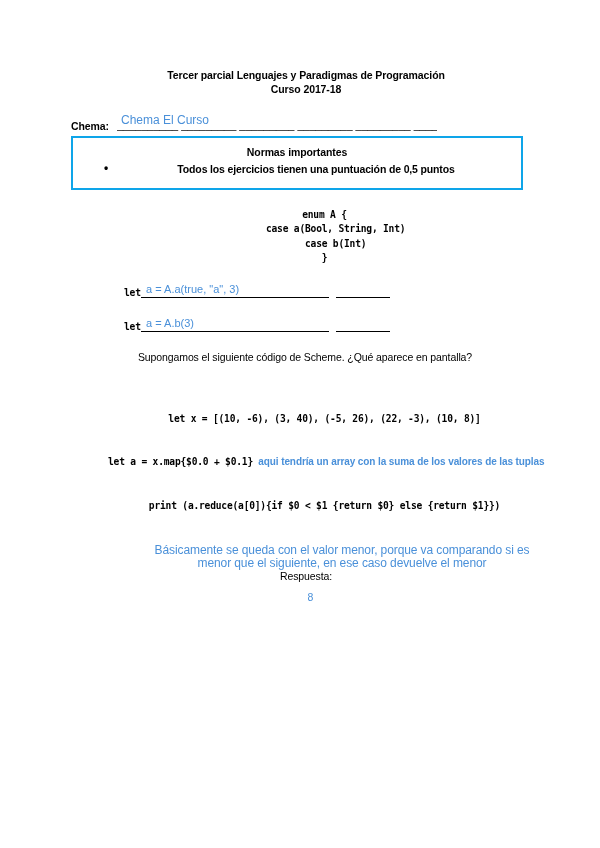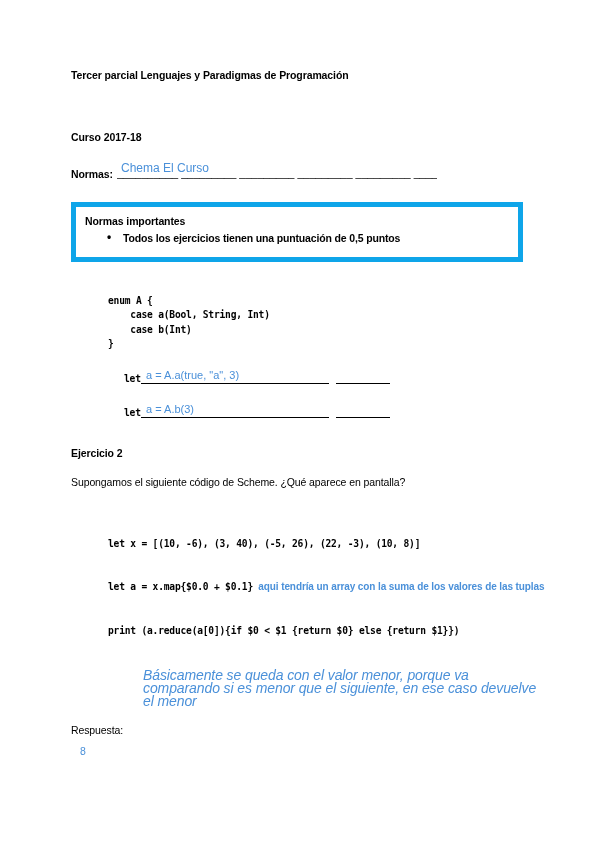--- a/index.html
+++ b/index.html
@@ -15,20 +15,21 @@
     color: #000000;
     overflow: hidden;
   }
 
   .page {
     position: absolute;
     left: 0; top: 0;
     width: 600px;
     height: 664px;
     background: #fff;
+    text-align: center;
   }
 
   .content {
     position: absolute;
     left: 71px;
     top: 68px;
     width: 470px;
   }
 
   
@@ -36,21 +37,20 @@
     font-size: 10.5px;
     font-weight: bold;
     line-height: 14px;
     letter-spacing: -0.1px;
   }
   .doc-course {
     font-size: 10.5px;
     font-weight: bold;
     line-height: 14px;
     letter-spacing: -0.1px;
-    margin-top: 48px;
   }
 
   .name-row {
     position: relative;
     margin-top: 14px;
     height: 22px;
   }
   .name-label {
     position: absolute;
     left: 0;
@@ -76,22 +76,22 @@
     position: absolute;
     left: 50px;
     bottom: 5px;
     font-size: 12px;
     color: #4a90d9;
     white-space: nowrap;
   }
 
   
   .rules-box {
-    margin-top: 22px;
-    border: 5px solid #0ea5e9;
+    margin-top: 4px;
+    border: 2px solid #0ea5e9;
     padding: 7px 9px 9px 9px;
     width: 452px;
     box-sizing: border-box;
   }
   .rules-title {
     font-size: 10.5px;
     font-weight: bold;
     line-height: 15px;
     letter-spacing: -0.1px;
   }
@@ -135,21 +135,21 @@
   .code {
     font-family: "DejaVu Sans Mono", monospace;
     font-size: 9.6px;
     font-weight: bold;
     line-height: 14.5px;
     white-space: pre;
     margin-left: 37px;
     letter-spacing: -0.2px;
   }
 
-  .code-block-1 { margin-top: 32px; }
+  .code-block-1 { margin-top: 18px; }
 
   
   .ans-row {
     position: relative;
     margin-left: 37px;
     height: 24px;
     margin-top: 10px;
   }
   .ans-row .lethead {
     position: absolute;
@@ -183,52 +183,50 @@
     color: #4a90d9;
     font-family: "Liberation Sans", sans-serif;
     font-weight: bold;
     font-size: 10px;
     letter-spacing: -0.1px;
   }
 
   .note-block {
     color: #4a90d9;
     font-family: "Liberation Sans", sans-serif;
-    font-size: 14px;
+    font-size: 12px;
     line-height: 13px;
     margin-left: 72px;
     margin-top: 2px;
     max-width: 410px;
     letter-spacing: -0.1px;
-    font-style: italic;
   }
 
   .respuesta-label {
     font-size: 10.5px;
-    margin-top: 16px;
     letter-spacing: -0.1px;
   }
   .respuesta-value {
     font-size: 10.5px;
     color: #4a90d9;
     margin-top: 9px;
     margin-left: 9px;
   }
 </style>
 </head>
 <body>
 
 <div class="page">
   <div class="content">
 
     <div class="doc-title">Tercer parcial Lenguajes y Paradigmas de Programación</div>
     <div class="doc-course">Curso 2017-18</div>
 
     <div class="name-row">
-      <span class="name-label">Normas:</span>
+      <span class="name-label">Chema:</span>
       <span class="name-rule">__________  _________  _________  _________  _________  _________</span>
       <span class="name-value">Chema El Curso</span>
     </div>
 
     <div class="rules-box">
       <div class="rules-title">Normas importantes</div>
       <ul class="rules-list">
         <li>Todos los ejercicios tienen una puntuación de 0,5 puntos</li>
       </ul>
     </div>
@@ -246,21 +244,20 @@
       <span class="ans-value">a = A.a(true, "a", 3)</span>
     </div>
 
     <div class="ans-row">
       <span class="lethead">let</span>
       <span class="ans-seg s1"></span>
       <span class="ans-seg s2"></span>
       <span class="ans-value">a = A.b(3)</span>
     </div>
 
-    <div class="ex-heading">Ejercicio 2</div>
     <div class="ex-para">Supongamos el siguiente código de Scheme. ¿Qué aparece en pantalla?</div>
 
     <div class="code code-block-2">
       <div>let x = [(10, -6), (3, 40), (-5, 26), (22, -3), (10, 8)]</div>
       <div><span>let a = x.map{$0.0 + $0.1}</span><span class="inline-note">  aqui tendría un array con la suma de los valores de las tuplas</span></div>
       <div>print (a.reduce(a[0]){if $0 &lt; $1 {return $0} else {return $1}})</div>
     </div>
 
     <div class="note-block">Básicamente se queda con el valor menor, porque va comparando si es menor que el siguiente, en ese caso devuelve el menor</div>
 

